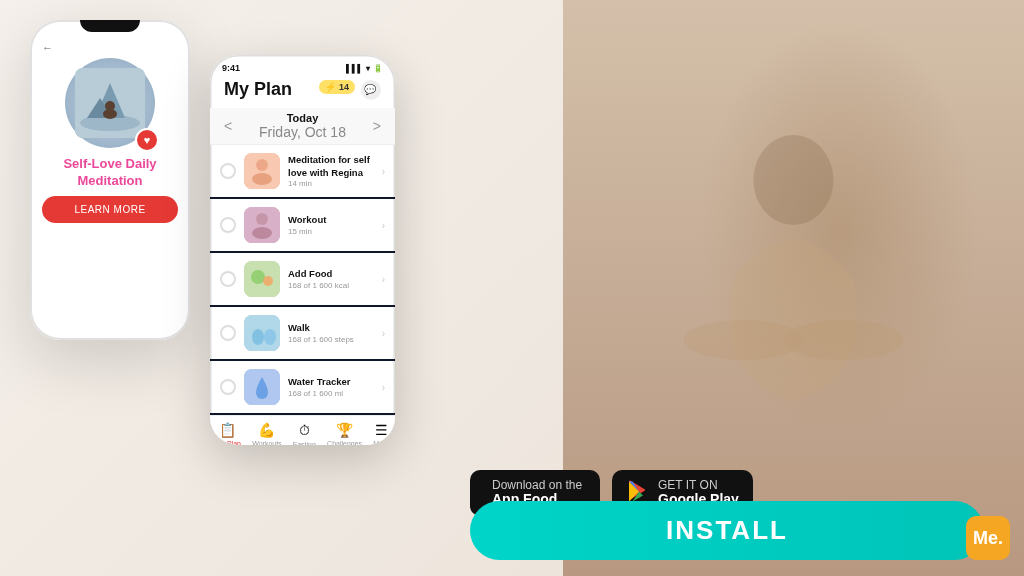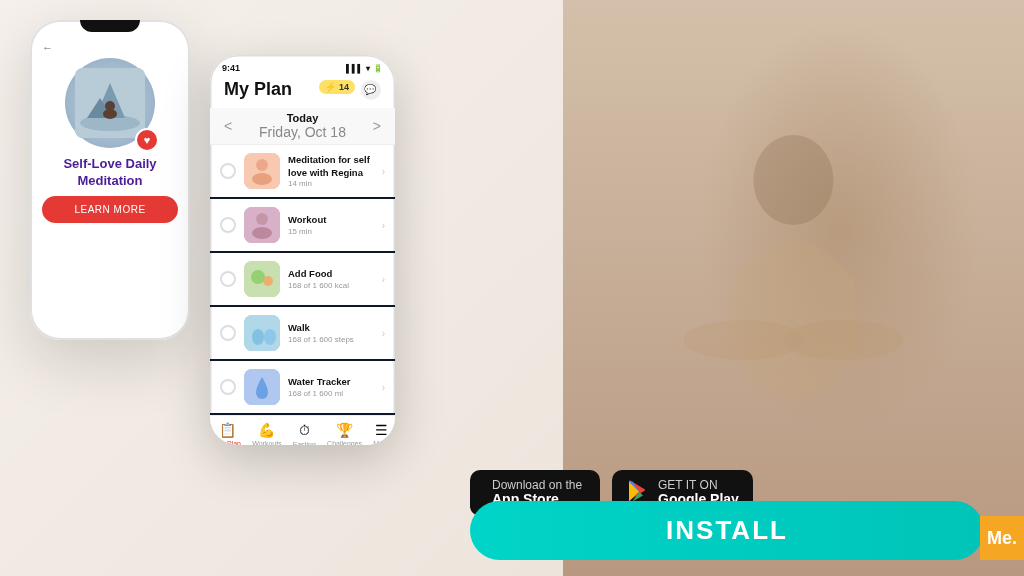--- a/index.html
+++ b/index.html
@@ -107,21 +107,21 @@
       align-items: center;
       justify-content: center;
       color: white;
       font-size: 11px;
       border: 2px solid white;
     }
     .phone-large-title {
       font-size: 13px;
       font-weight: 700;
       text-align: center;
-      color: #4c1d95;
+      color: #ec4899;
       line-height: 1.3;
       margin-bottom: 6px;
     }
     .phone-large-desc {
       font-size: 8px;
       text-align: center;
       color: #888;
       line-height: 1.4;
       margin-bottom: 12px;
     }
@@ -356,25 +356,25 @@
       letter-spacing: 2px;
       text-align: center;
       cursor: pointer;
       z-index: 20;
     }
 
     
     .me-logo {
       position: absolute;
       bottom: 16px;
-      right: 0;
+      right: 14px;
       width: 44px;
       height: 44px;
       background: #f5a623;
-      border-radius: 0;
+      border-radius: 10px;
       display: flex;
       align-items: center;
       justify-content: center;
       font-size: 18px;
       font-weight: 900;
       color: #fff;
       z-index: 20;
     }
   </style>
 </head>
@@ -545,21 +545,21 @@
       <span class="nav-label">More</span>
     </div>
   </div>
 </div>
 
 <div class="download-section">
   <div class="store-btn">
     <span class="store-btn-icon"></span>
     <div>
       <div class="store-btn-text-top">Download on the</div>
-      <div class="store-btn-text-bottom">App Store</div>
+      <div class="store-btn-text-bottom">App Food</div>
     </div>
   </div>
   <div class="store-btn">
     <span class="store-btn-icon">
       <svg width="24" height="24" viewBox="0 0 24 24">
         <path d="M3 20.5v-17c0-.83.94-1.3 1.6-.8l14 8.5c.6.37.6 1.23 0 1.6L4.6 21.3c-.66.5-1.6.03-1.6-.8z" fill="#ea4335"></path>
         <path d="M3 3.5l10 10L3 23.5" fill="#fbbc04"></path>
         <path d="M13 13.5l4 4-10.5 6 6.5-10z" fill="#34a853"></path>
         <path d="M3 3.5l10 10-6.5-10H3z" fill="#4285f4"></path>
       </svg>

